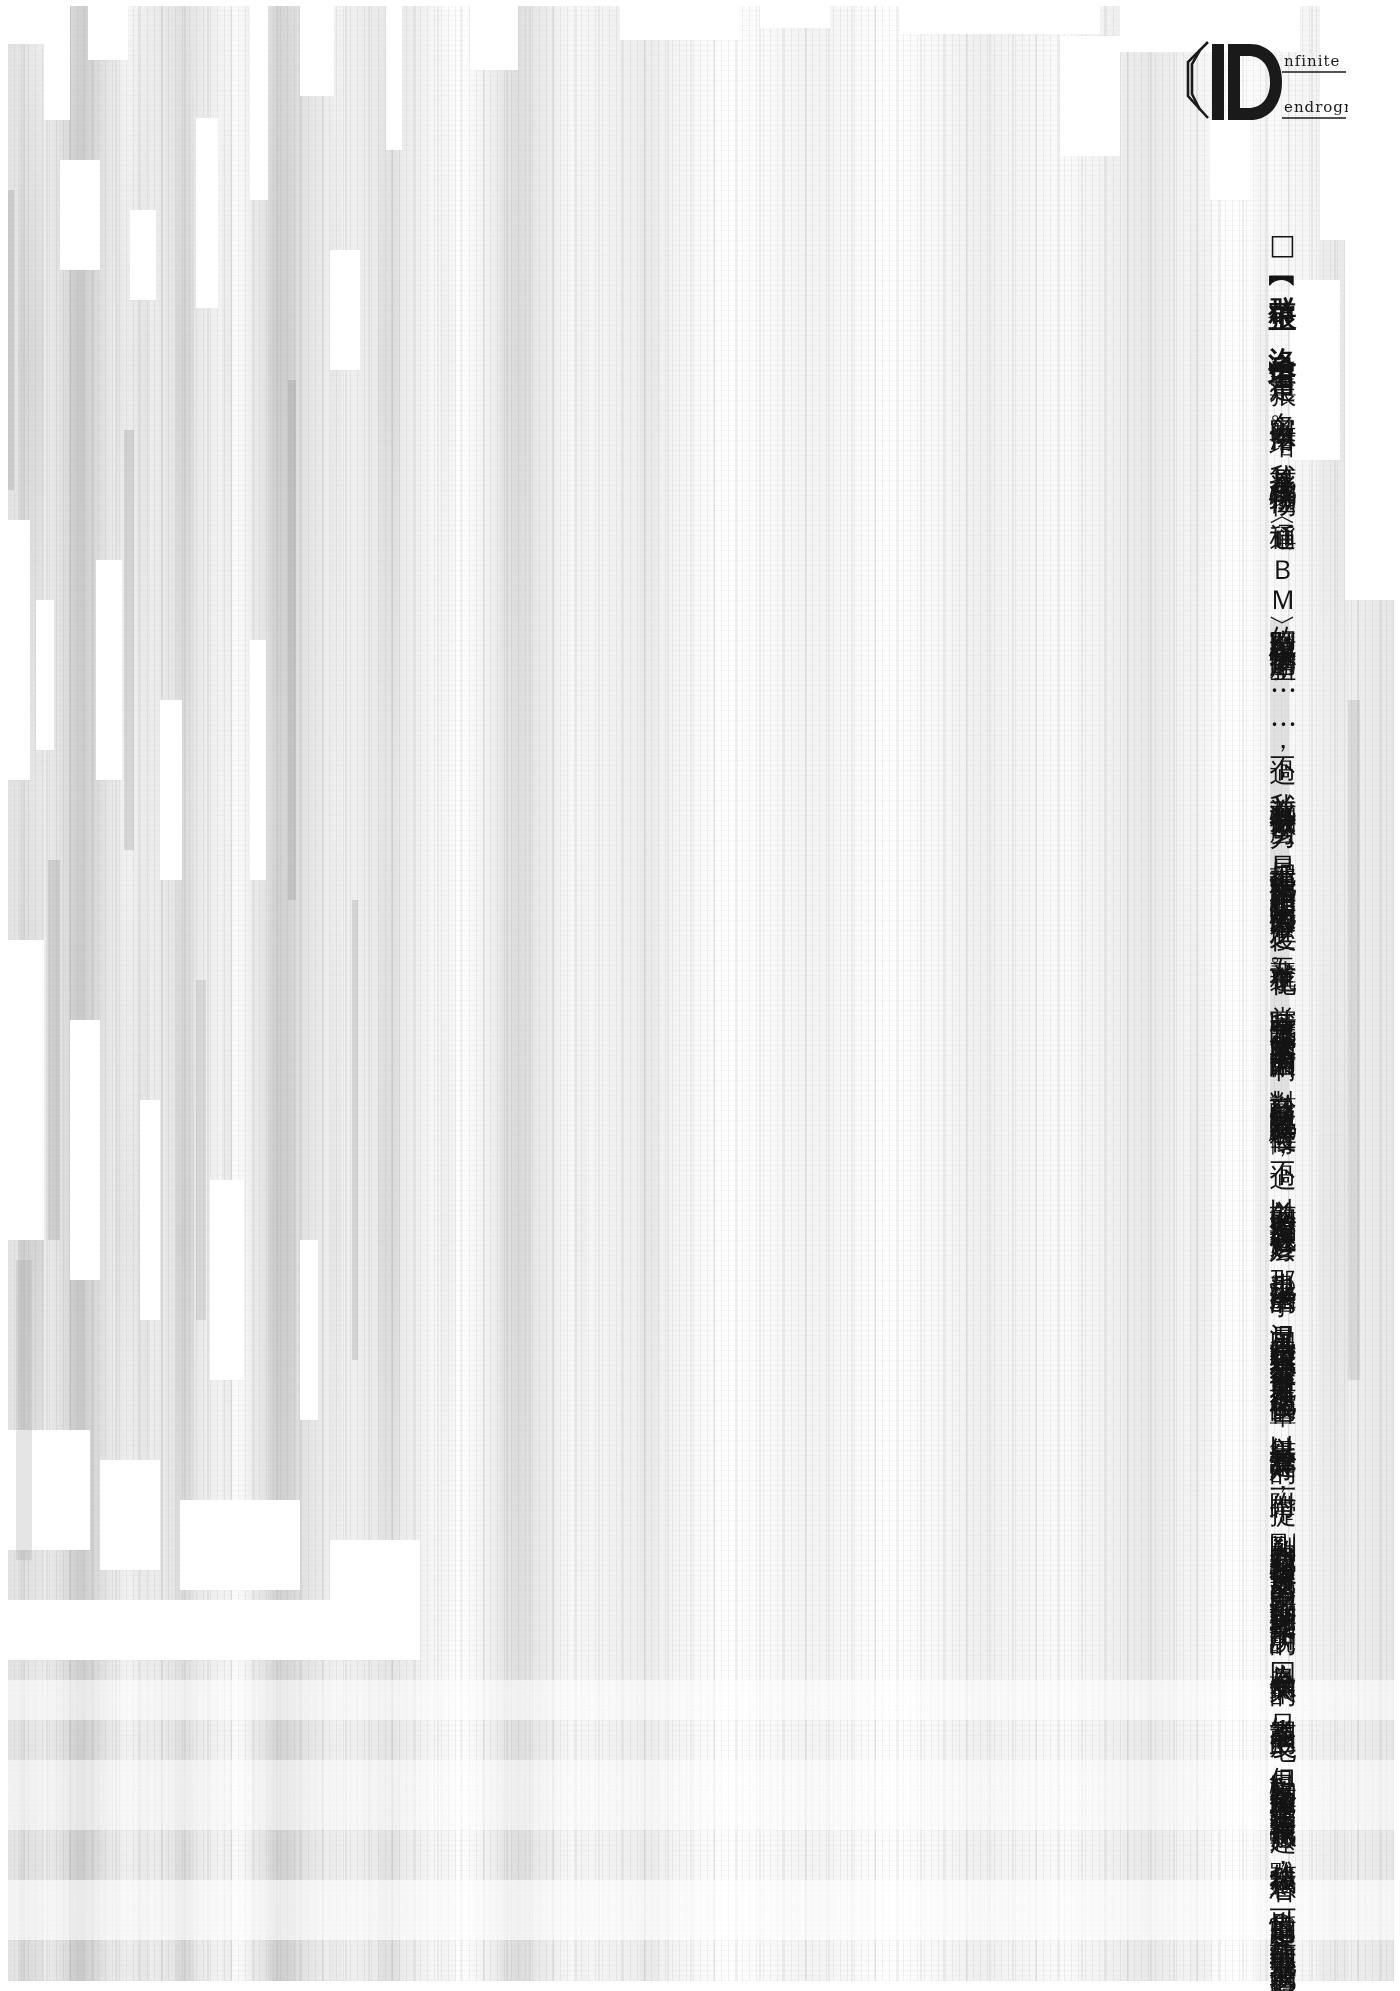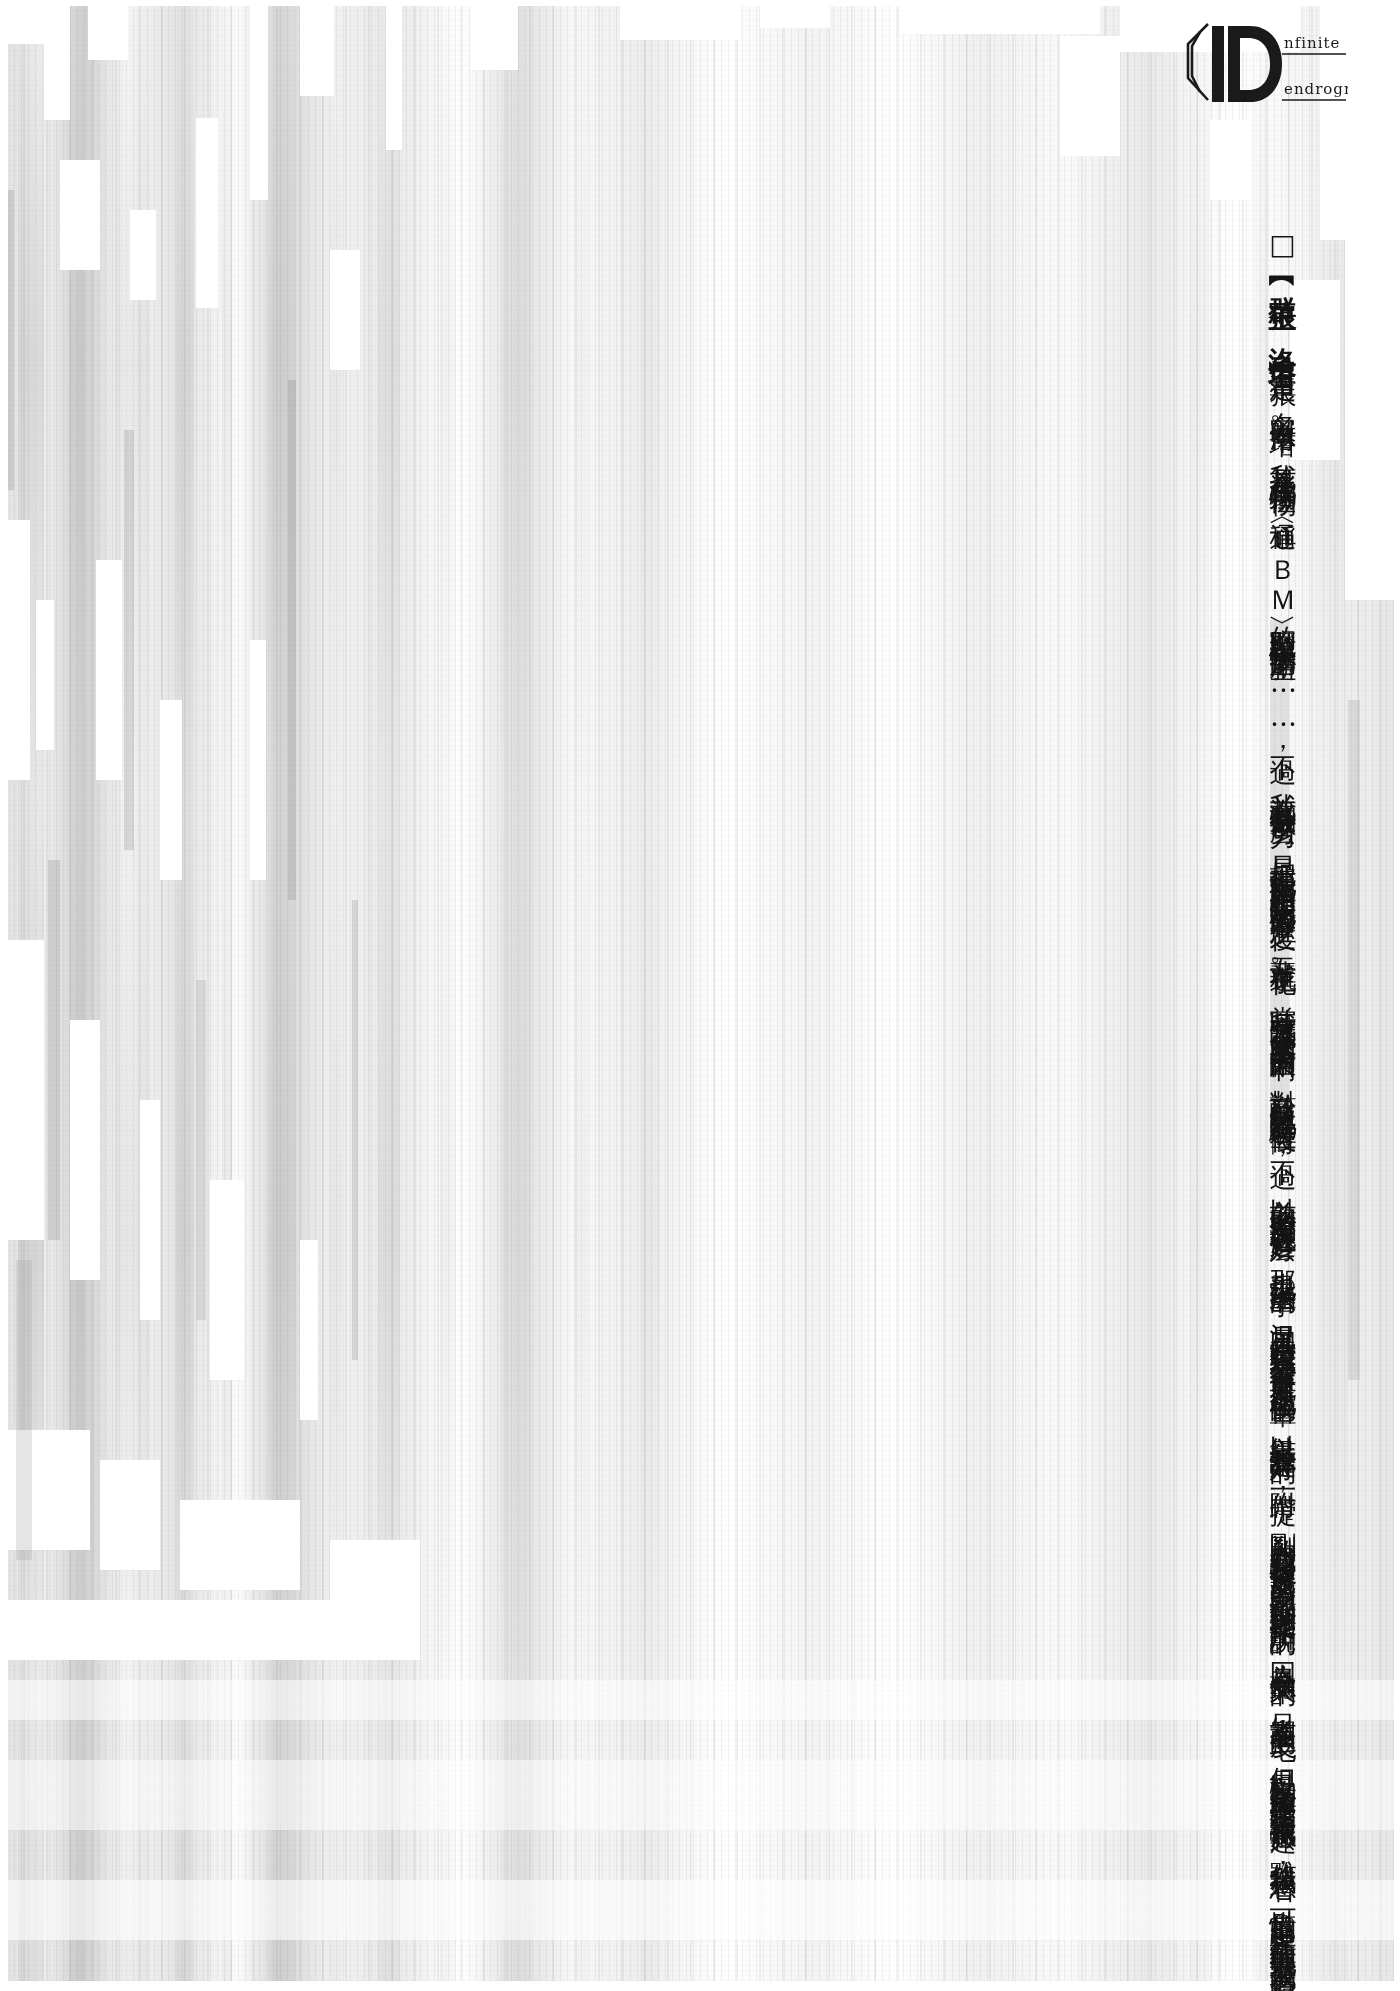--- a/index.html
+++ b/index.html
@@ -77,21 +77,21 @@
     background: #ffffff;
   }
   .frame-top { left:0; right:0; top:0; height: 6px; }
   .frame-bottom { left:0; right:0; bottom:0; height: 10px; }
   .frame-left { top:0; bottom:0; left:0; width: 8px; }
   .frame-right { top:0; bottom:0; right:0; width: 6px; }
 
   
   .logo {
     position: absolute;
-    top: 16px;
+    top: 34px;
     right: 52px;
     width: 170px;
     height: 96px;
     color: #1d4ed8;
   }
   .logo svg { display: block; }
 
   
   .text-block {
     position: absolute;

